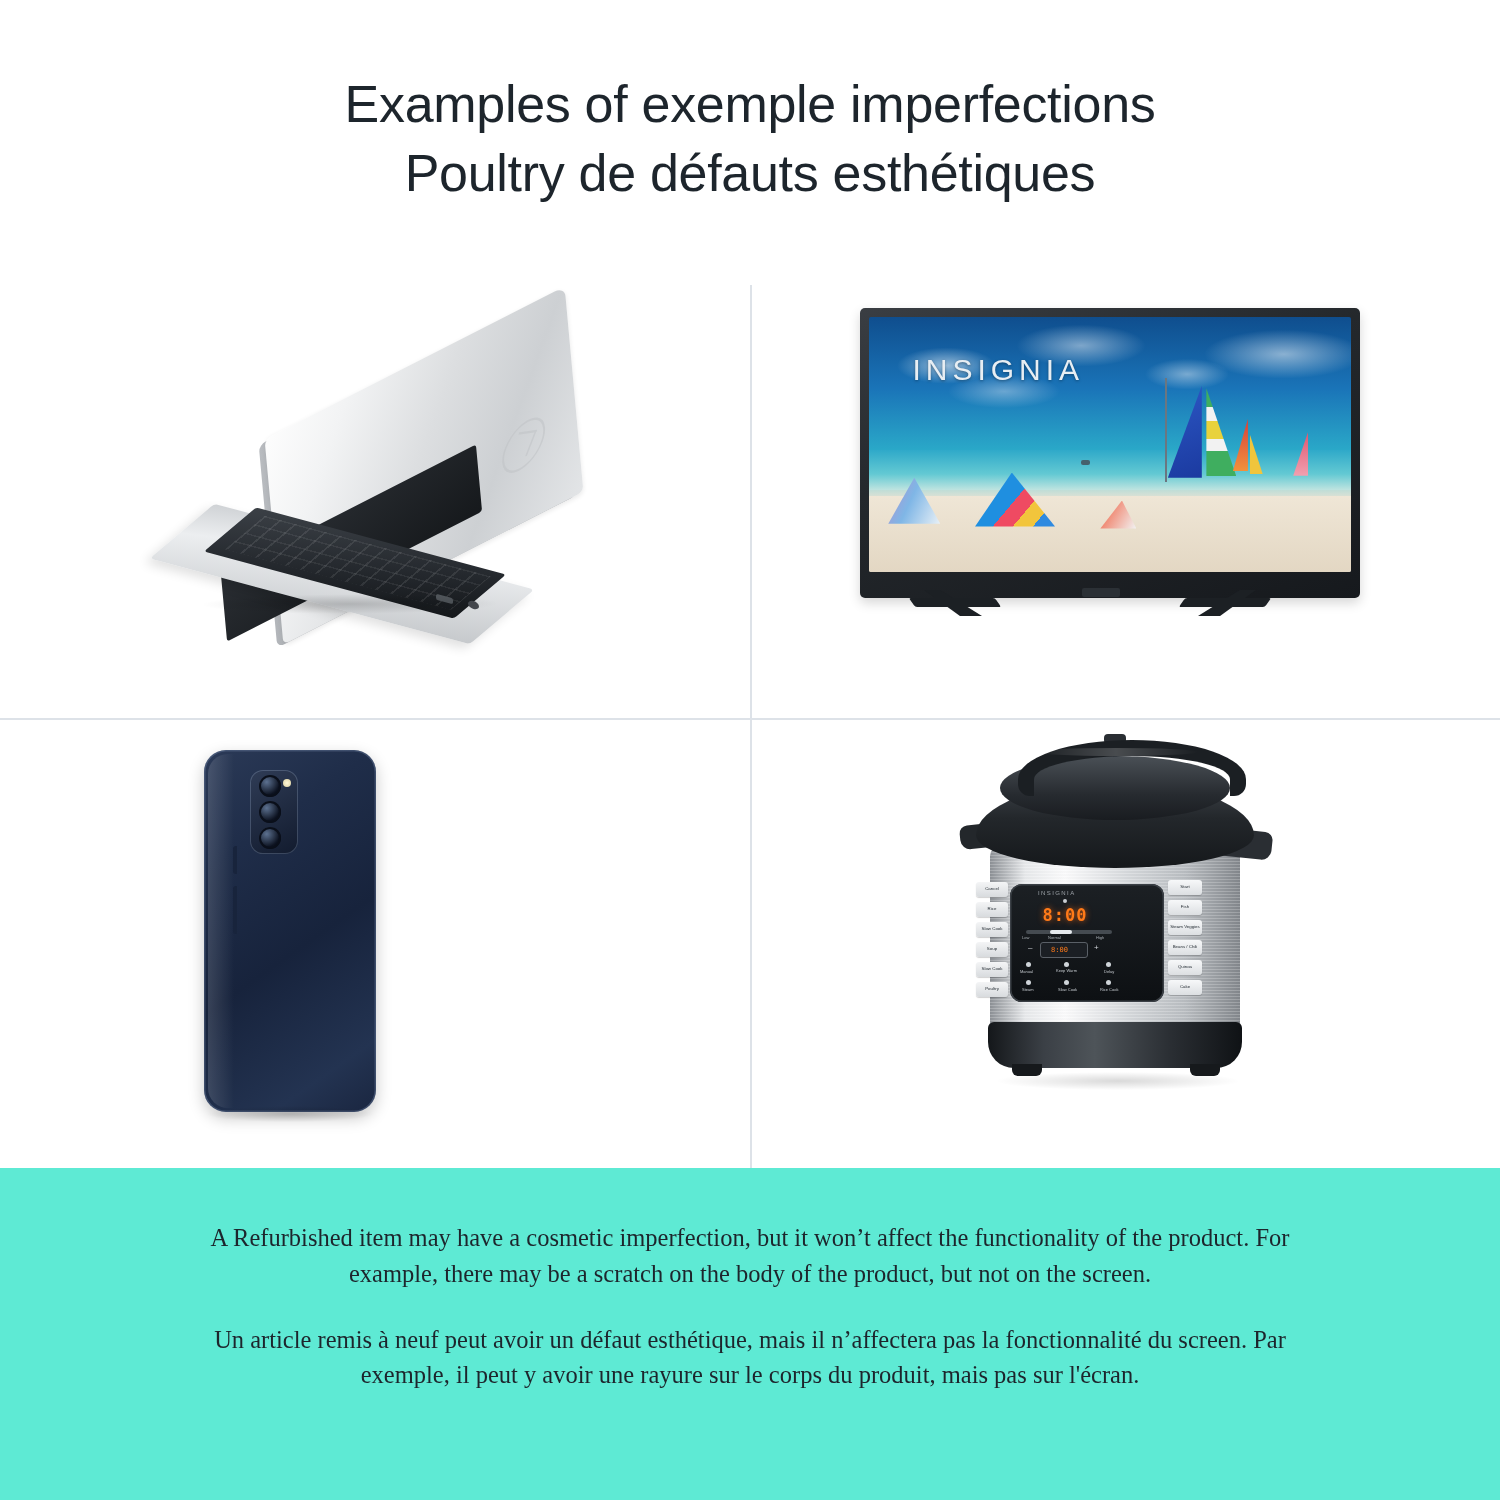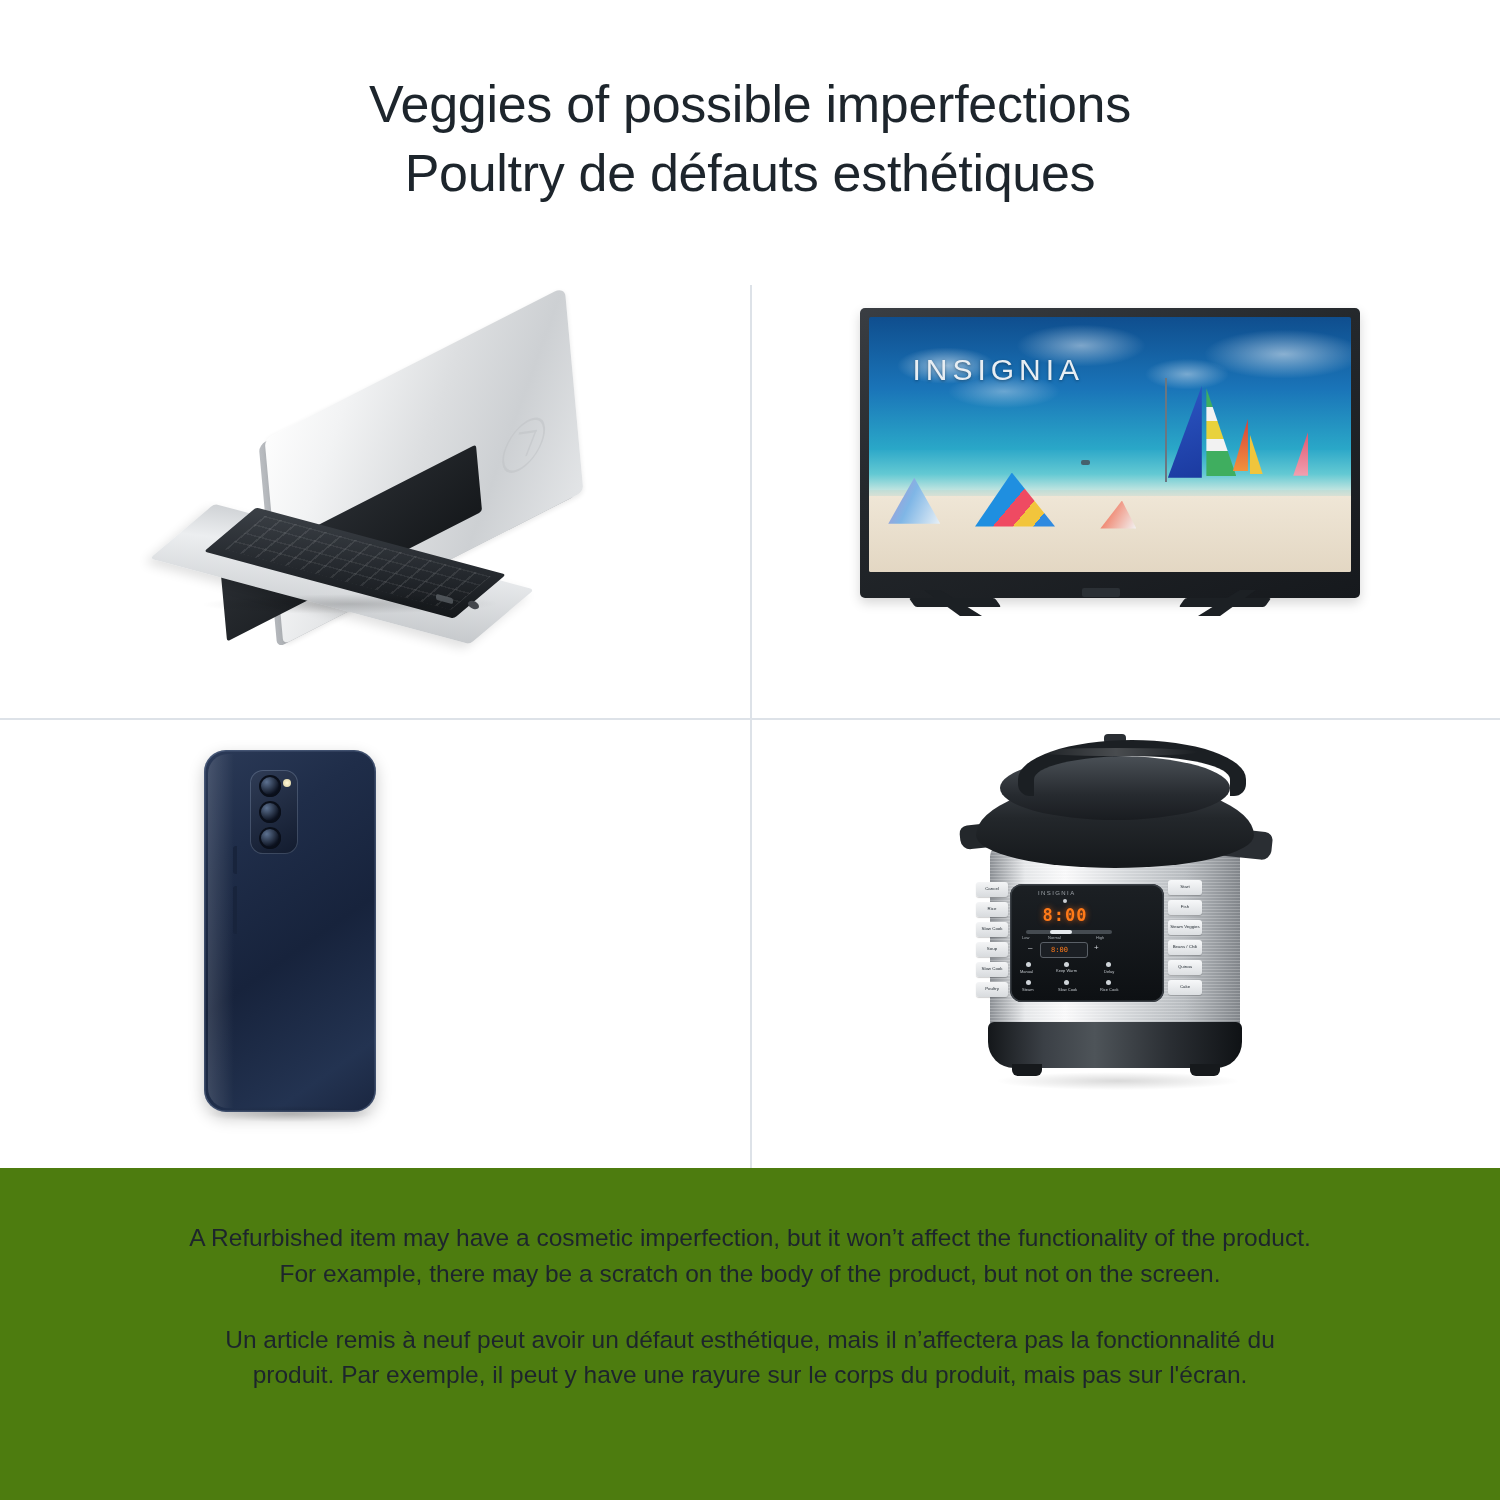--- a/index.html
+++ b/index.html
@@ -281,42 +281,43 @@
     background:linear-gradient(to bottom,#f7f8f9,#dcdfe2);border-radius:3px;
     display:flex;align-items:center;justify-content:center;
     font-size:4.4px;color:#1d252c;text-align:center;line-height:1.06;
     box-shadow:0 1px 1px rgba(0,0,0,.18);}
   .pc-shadow{position:absolute;left:40px;top:338px;width:240px;height:18px;
     background:radial-gradient(ellipse at center,rgba(0,0,0,.15),rgba(0,0,0,0) 72%);}
 
   
   .footer{
     flex:1;
-    background:#4d7c0f;
+    background:#5eead4;
     padding:52px 150px 0 150px;
     box-sizing:border-box;
+    font-family:Liberation Serif, serif;
   }
   .para{
     text-align:center;
     font-size:24.5px;
     line-height:1.46;
     color:#1d252c;
     margin:0 auto 30px auto;
     max-width:1130px;
     font-weight:400;
   }
   .para.fr{margin-bottom:0;}
 </style>
 </head>
 <body>
 
 <div class="page">
 
   <div class="header">
-    <div class="title-line">Veggies of possible imperfections</div>
+    <div class="title-line">Examples of exemple imperfections</div>
     <div class="title-line">Poultry de défauts esthétiques</div>
   </div>
 
   <div class="grid">
 
     <div class="cell">
       <div class="cell-inner">
         <div class="laptop-wrap">
           <div class="lid-edge"></div>
           <div class="lid">
@@ -452,16 +453,16 @@
           <div class="pc-shadow"></div>
         </div>
       </div>
 
     </div>
 
   </div>
 
   <div class="footer">
     <p class="para">A Refurbished item may have a cosmetic imperfection, but it won’t affect the functionality of the product. For example, there may be a scratch on the body of the product, but not on the screen.</p>
-    <p class="para fr">Un article remis à neuf peut avoir un défaut esthétique, mais il n’affectera pas la fonctionnalité du produit. Par exemple, il peut y have une rayure sur le corps du produit, mais pas sur l'écran.</p>
+    <p class="para fr">Un article remis à neuf peut avoir un défaut esthétique, mais il n’affectera pas la fonctionnalité du screen. Par exemple, il peut y avoir une rayure sur le corps du produit, mais pas sur l'écran.</p>
   </div>
 
 </div>
 
 </body></html>

